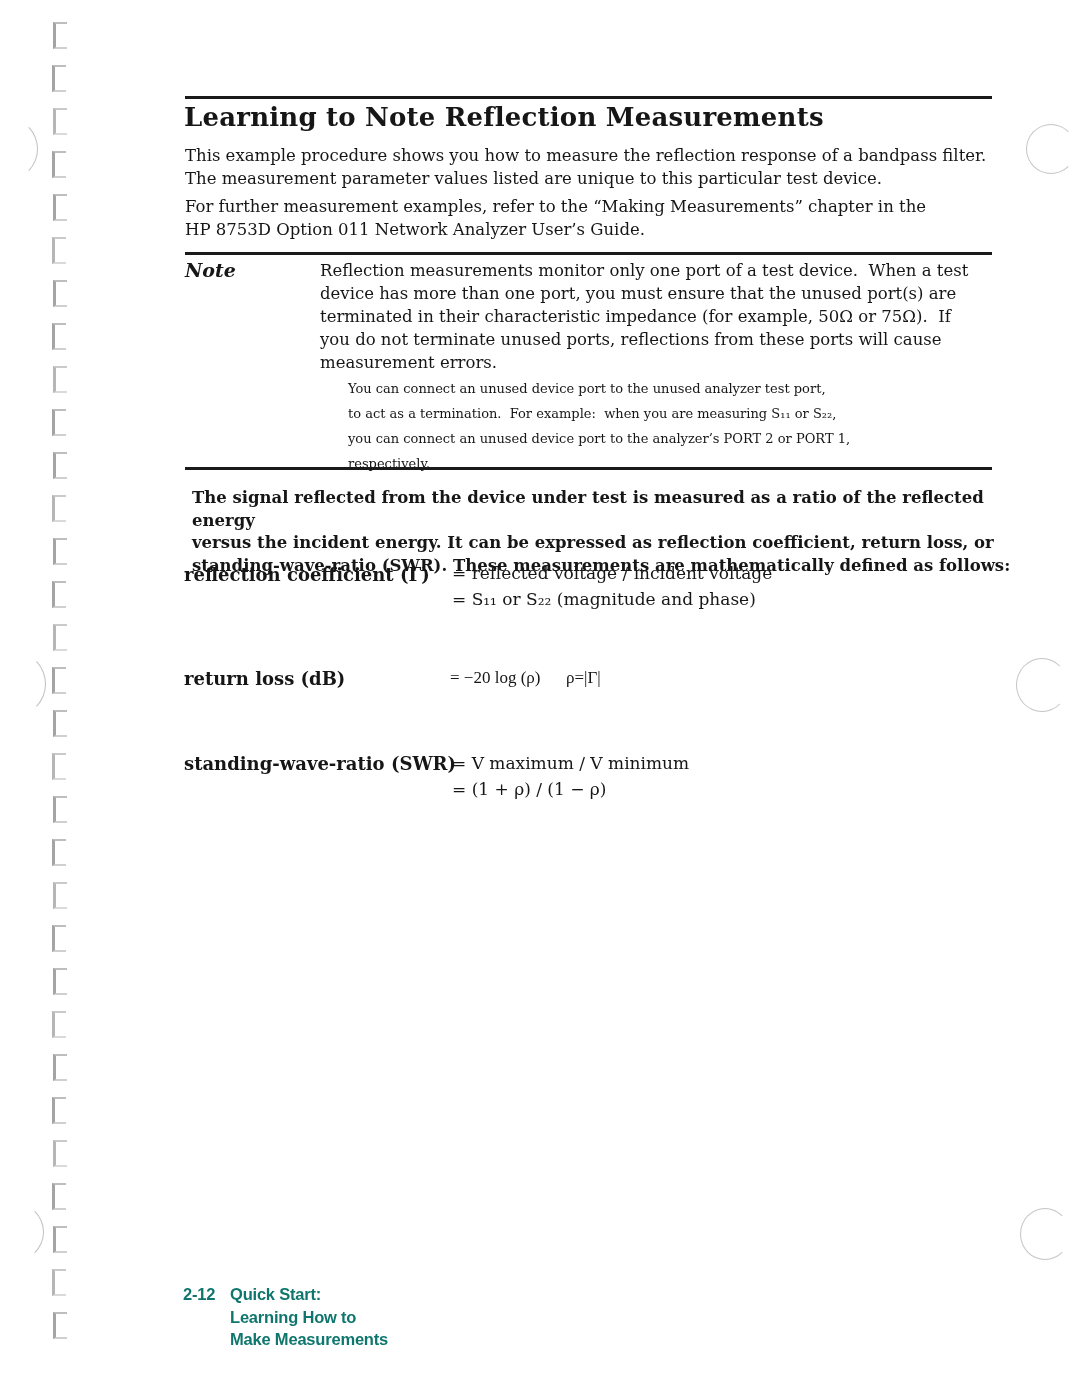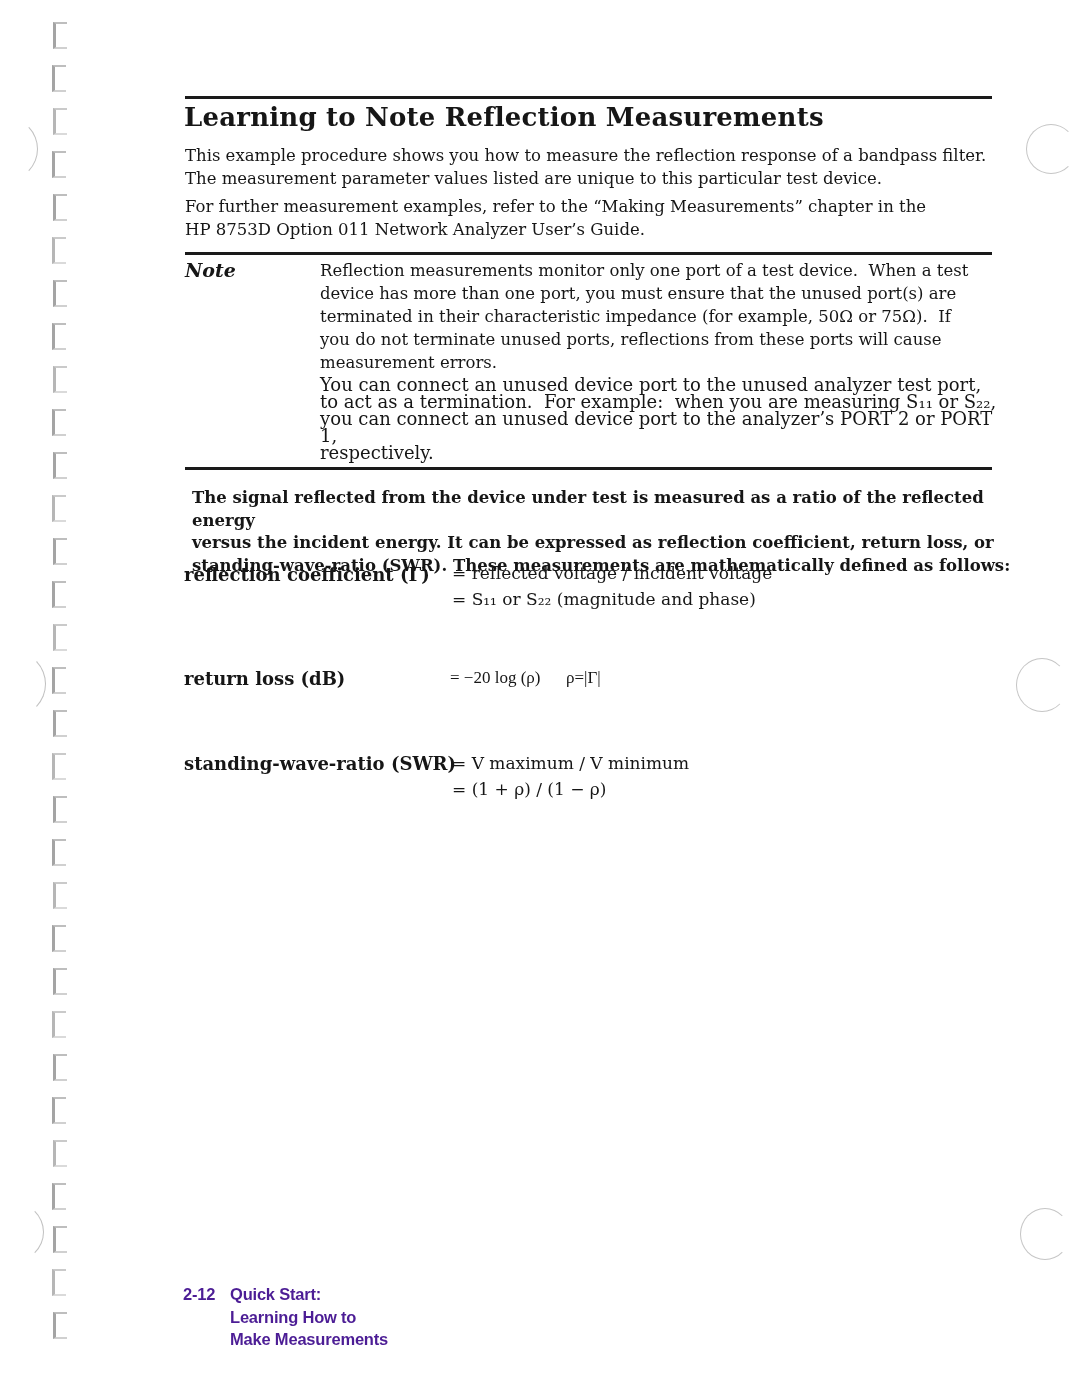--- a/index.html
+++ b/index.html
@@ -55,39 +55,40 @@
   }
   .note-label{
     font-size:19px;
     font-weight:bold;
   }
   .note-text{
     font-size:16.5px;
     line-height:23px;
   }
   .note-text2{
-    font-size:18px;
-    line-height:17px;
+    font-size:13px;
+    line-height:25px;
+    margin-left:28px;
   }
   .italic{}
   .term{
     font-size:18px;
     font-weight:bold;
   }
   .formula{
     font-size:17px;
     line-height:26px;
   }
   .footer{
     font-family:"Liberation Sans", sans-serif;
     font-weight:bold;
     font-size:16.5px;
     line-height:22.5px;
     letter-spacing:-0.2px;
-    color:#4c1d95;
+    color:#0f766e;
   }
 </style>
 </head>
 <body>
 
 <div class="abs binding-marks">
     <span class="mark"></span>
     <span class="mark"></span>
     <span class="mark"></span>
     <span class="mark"></span>

